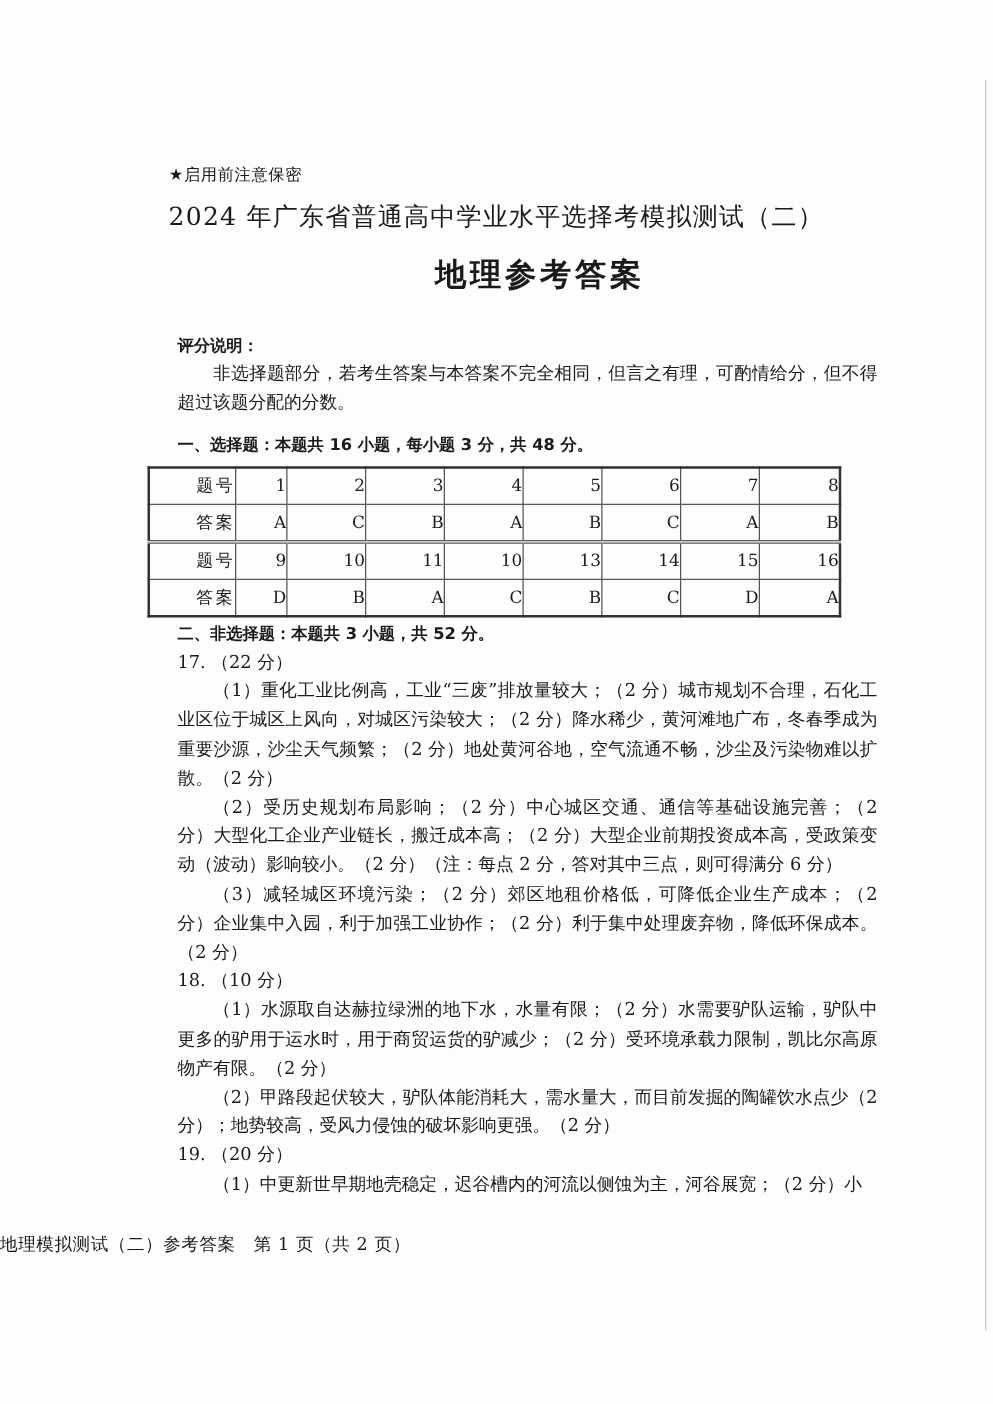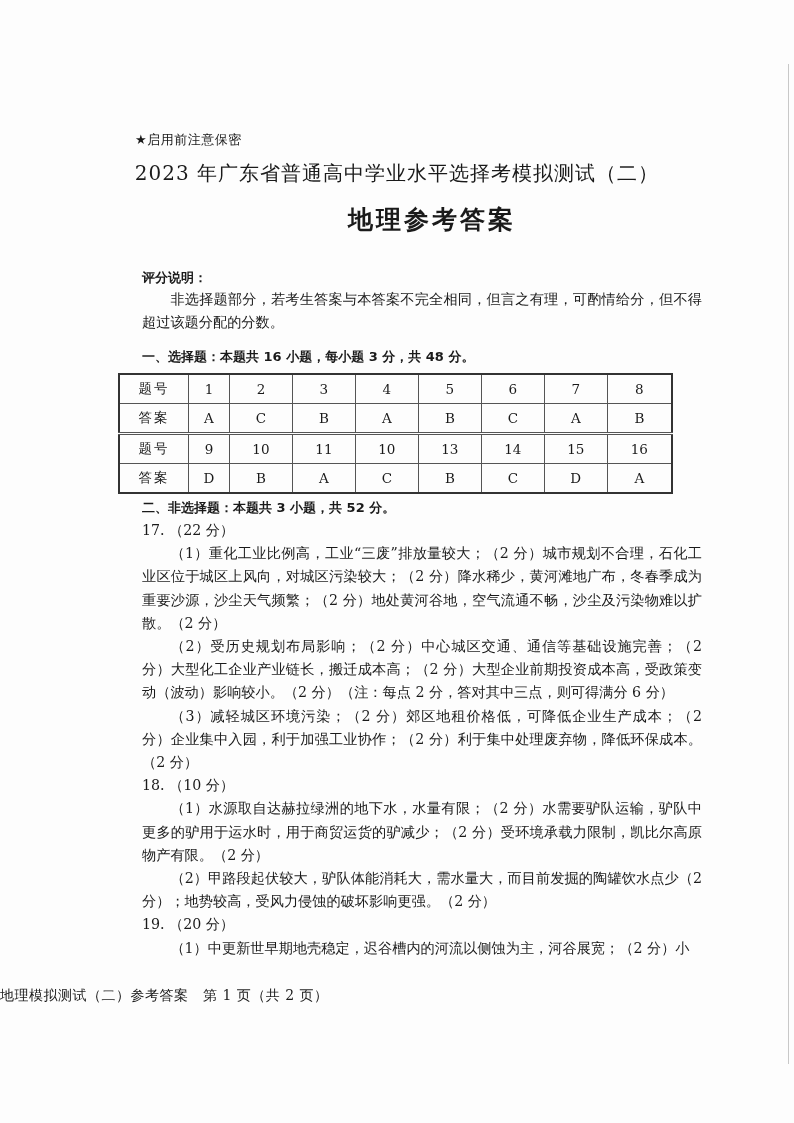--- a/index.html
+++ b/index.html
@@ -11,33 +11,33 @@
                   font-size: 13px; font-weight: normal; letter-spacing: 0.5px; margin-left: 14px; }
   .main-title { position: absolute; left: 0; width: 794px; top: 160px; text-align: center; font-size: 20px; letter-spacing: 1px; }
   .sub-title { position: absolute; left: 0; width: 794px; top: 203px; text-align: center;
                font-family: "DejaVu Sans", "Liberation Sans", sans-serif; font-weight: bold; font-size: 25px; letter-spacing: 3px; margin-left: 35px; }
   .section { position: absolute; left: 117px; width: 560px; margin-left: 25px; }
   .bold-sans { font-family: "DejaVu Sans", "Liberation Sans", sans-serif; font-weight: bold; font-size: 13px; }
   .para { font-size: 14.2px; line-height: 23.2px; text-align: justify; text-indent: 2em; }
   .qhead { font-size: 14.2px; line-height: 23.2px; }
   table.ans { position: absolute; left: 118px; top: 373px; width: 555px; border-collapse: collapse;
               border: 2px solid #333; font-size: 13.5px; }
-  table.ans td { border: 1px solid #555; text-align: center; height: 28px; padding: 0; }
+  table.ans td { border: 1px solid #555; text-align: right; height: 28px; padding: 0; }
   table.ans td.lab { width: 68px; letter-spacing: 2px; }
   table.ans tr.split td { border-top: 3px double #555; }
   .footer { position: absolute; left: 0; width: 794px; top: 987px; font-size: 14px; letter-spacing: 0.5px; }
 </style>
 </head>
 <body>
 
 <div class="page">
   <div class="edge-right"></div>
 
   <div class="confidential">★启用前注意保密</div>
-  <div class="main-title">2023 年广东省普通高中学业水平选择考模拟测试（二）</div>
+  <div class="main-title">2024 年广东省普通高中学业水平选择考模拟测试（二）</div>
   <div class="sub-title">地理参考答案</div>
 
   <div class="section" style="top:268px;">
     <div class="bold-sans" style="line-height:20px;">评分说明：</div>
     <div class="para">非选择题部分，若考生答案与本答案不完全相同，但言之有理，可酌情给分，但不得超过该题分配的分数。</div>
   </div>
 
   <div class="section bold-sans" style="top:347px; line-height:20px;">一、选择题：本题共 16 小题，每小题 3 分，共 48 分。</div>
 
   <table class="ans">

